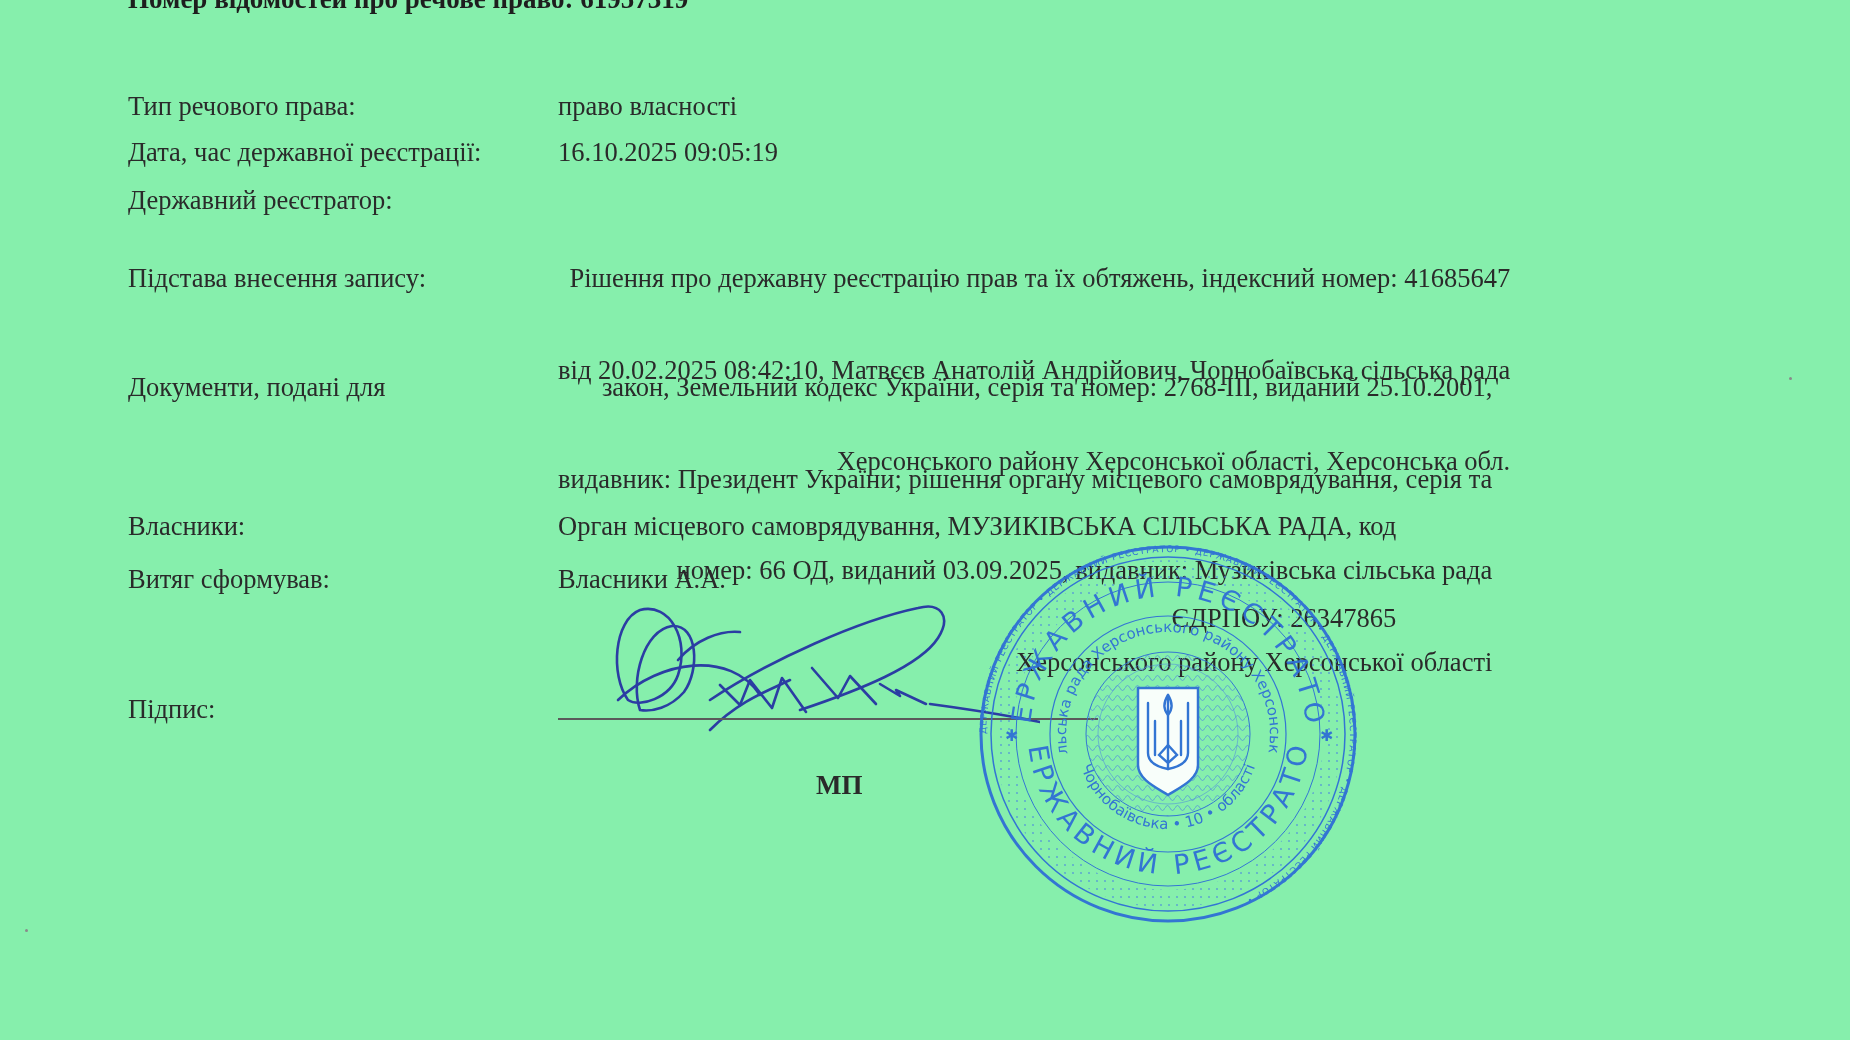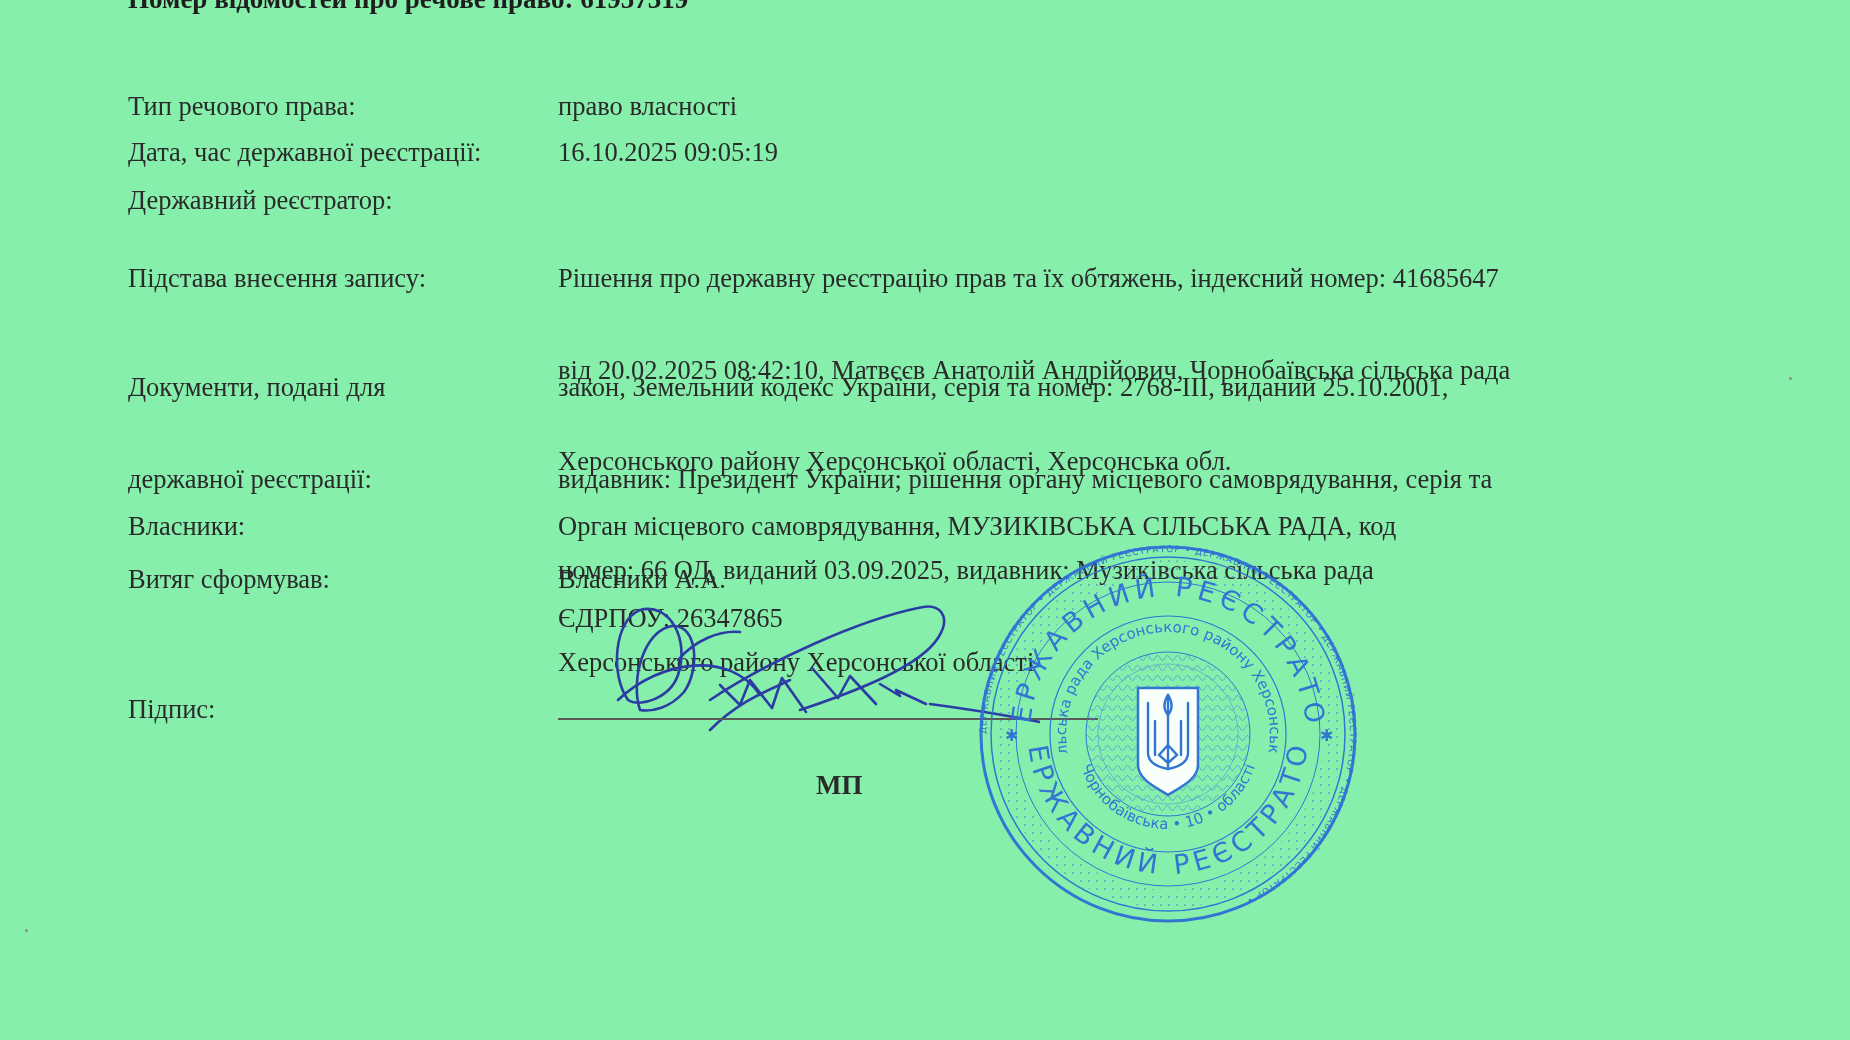--- a/index.html
+++ b/index.html
@@ -32,21 +32,21 @@
       color: #1e1e1e;
     }
     .label, .value {
       position: absolute;
       font-size: 26.5px;
       line-height: 30.5px;
       white-space: pre;
       color: #2a2a2a;
     }
     .label { left: 128px; }
-    .value { left: 558px; }
+    .value { left: 558px; text-align: right; }
     .line { display: block; }
 
     .sign-line {
       position: absolute;
       left: 558px;
       top: 718px;
       width: 540px;
       height: 2px;
       background: #5a5a5a;
     }
@@ -109,21 +109,20 @@
     <span class="line">Підстава внесення запису:</span>
   </div>
   <div class="value" style="top:202px">
     <span class="line">Рішення про державну реєстрацію прав та їх обтяжень, індексний номер: 41685647</span>
     <span class="line">від 20.02.2025 08:42:10, Матвєєв Анатолій Андрійович, Чорнобаївська сільська рада</span>
     <span class="line">Херсонського району Херсонської області, Херсонська обл.</span>
   </div>
 
   <div class="label" style="top:311px">
     <span class="line">Документи, подані для</span>
-    <span class="line">державної реєстрації:</span>
   </div>
   <div class="value" style="top:311px">
     <span class="line">закон, Земельний кодекс України, серія та номер: 2768-III, виданий 25.10.2001,</span>
     <span class="line">видавник: Президент України; рішення органу місцевого самоврядування, серія та</span>
     <span class="line">номер: 66 ОД, виданий 03.09.2025, видавник: Музиківська сільська рада</span>
     <span class="line">Херсонського району Херсонської області</span>
   </div>
 
   <div class="label" style="top:450px">
     <span class="line">Власники:</span>

